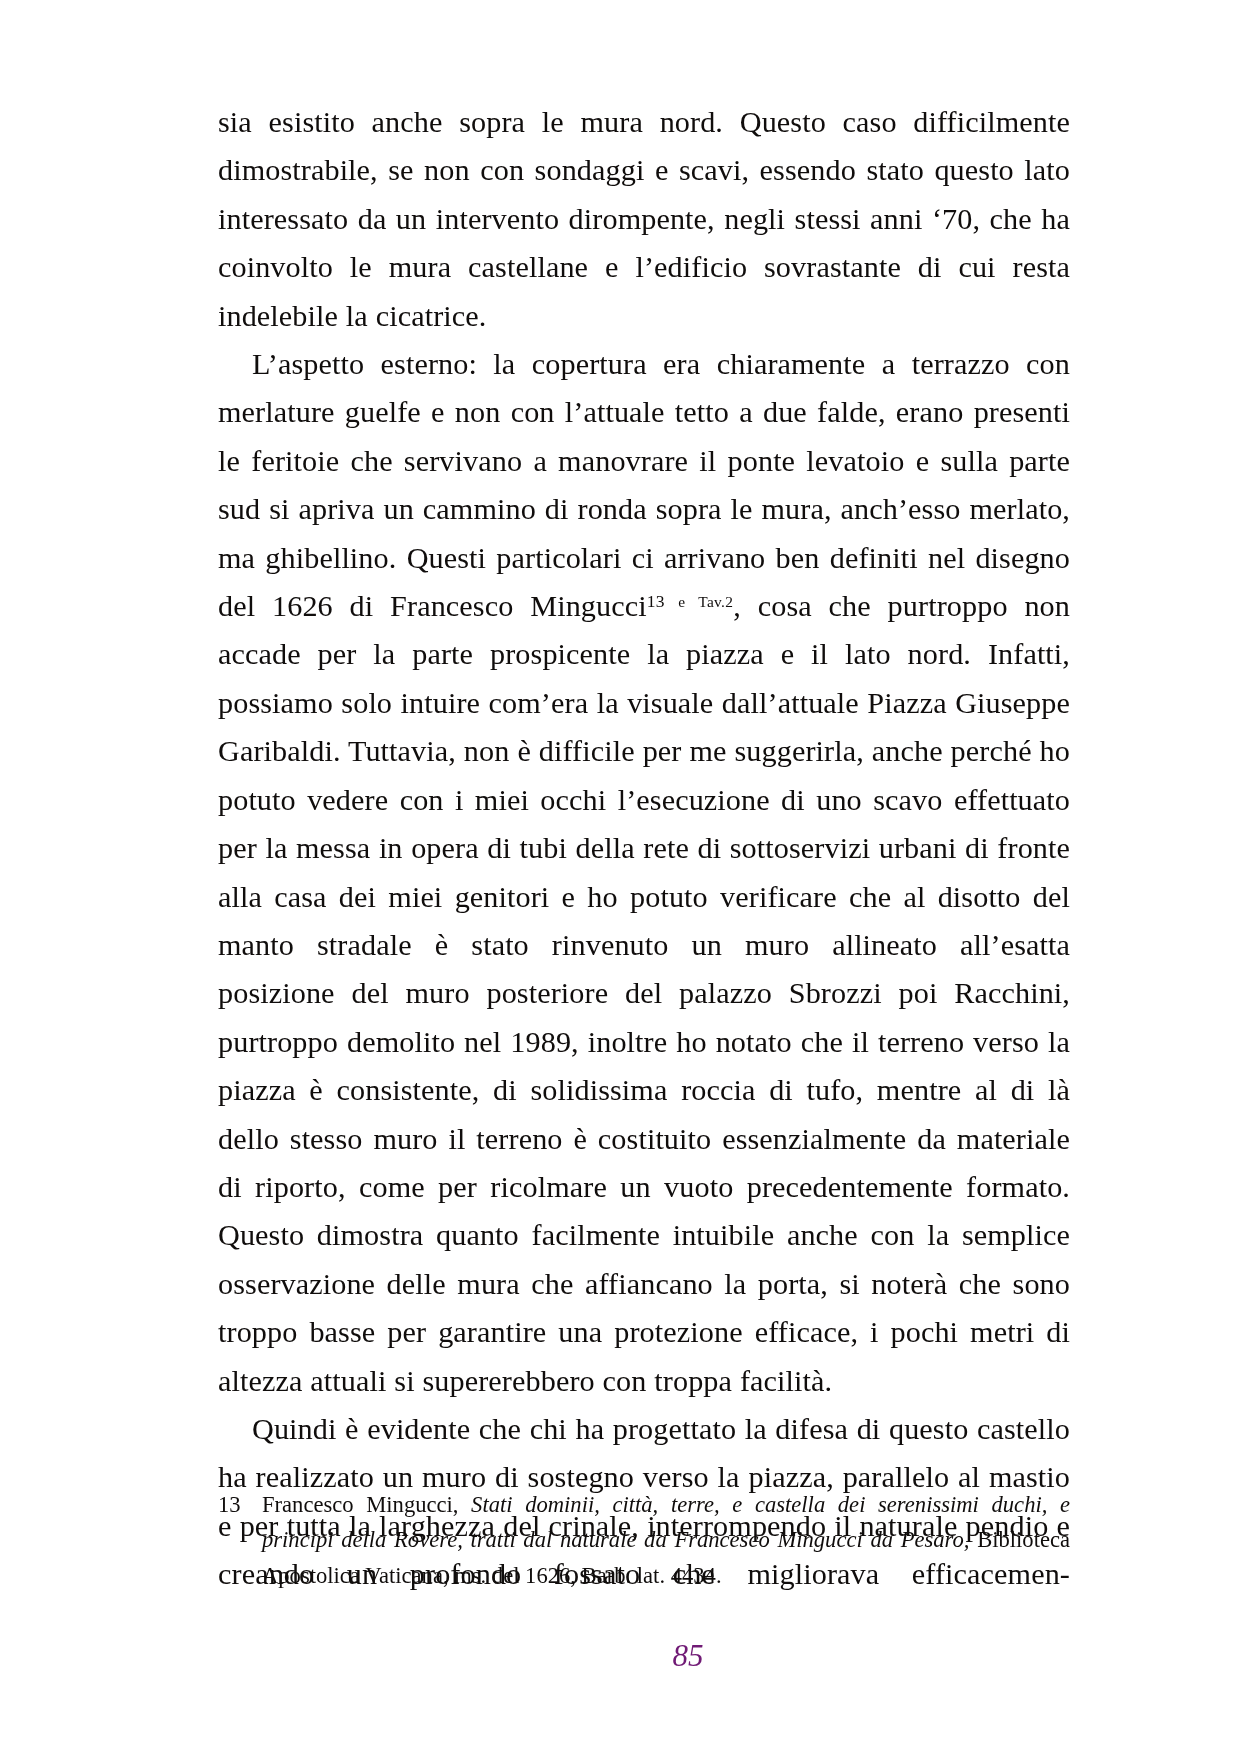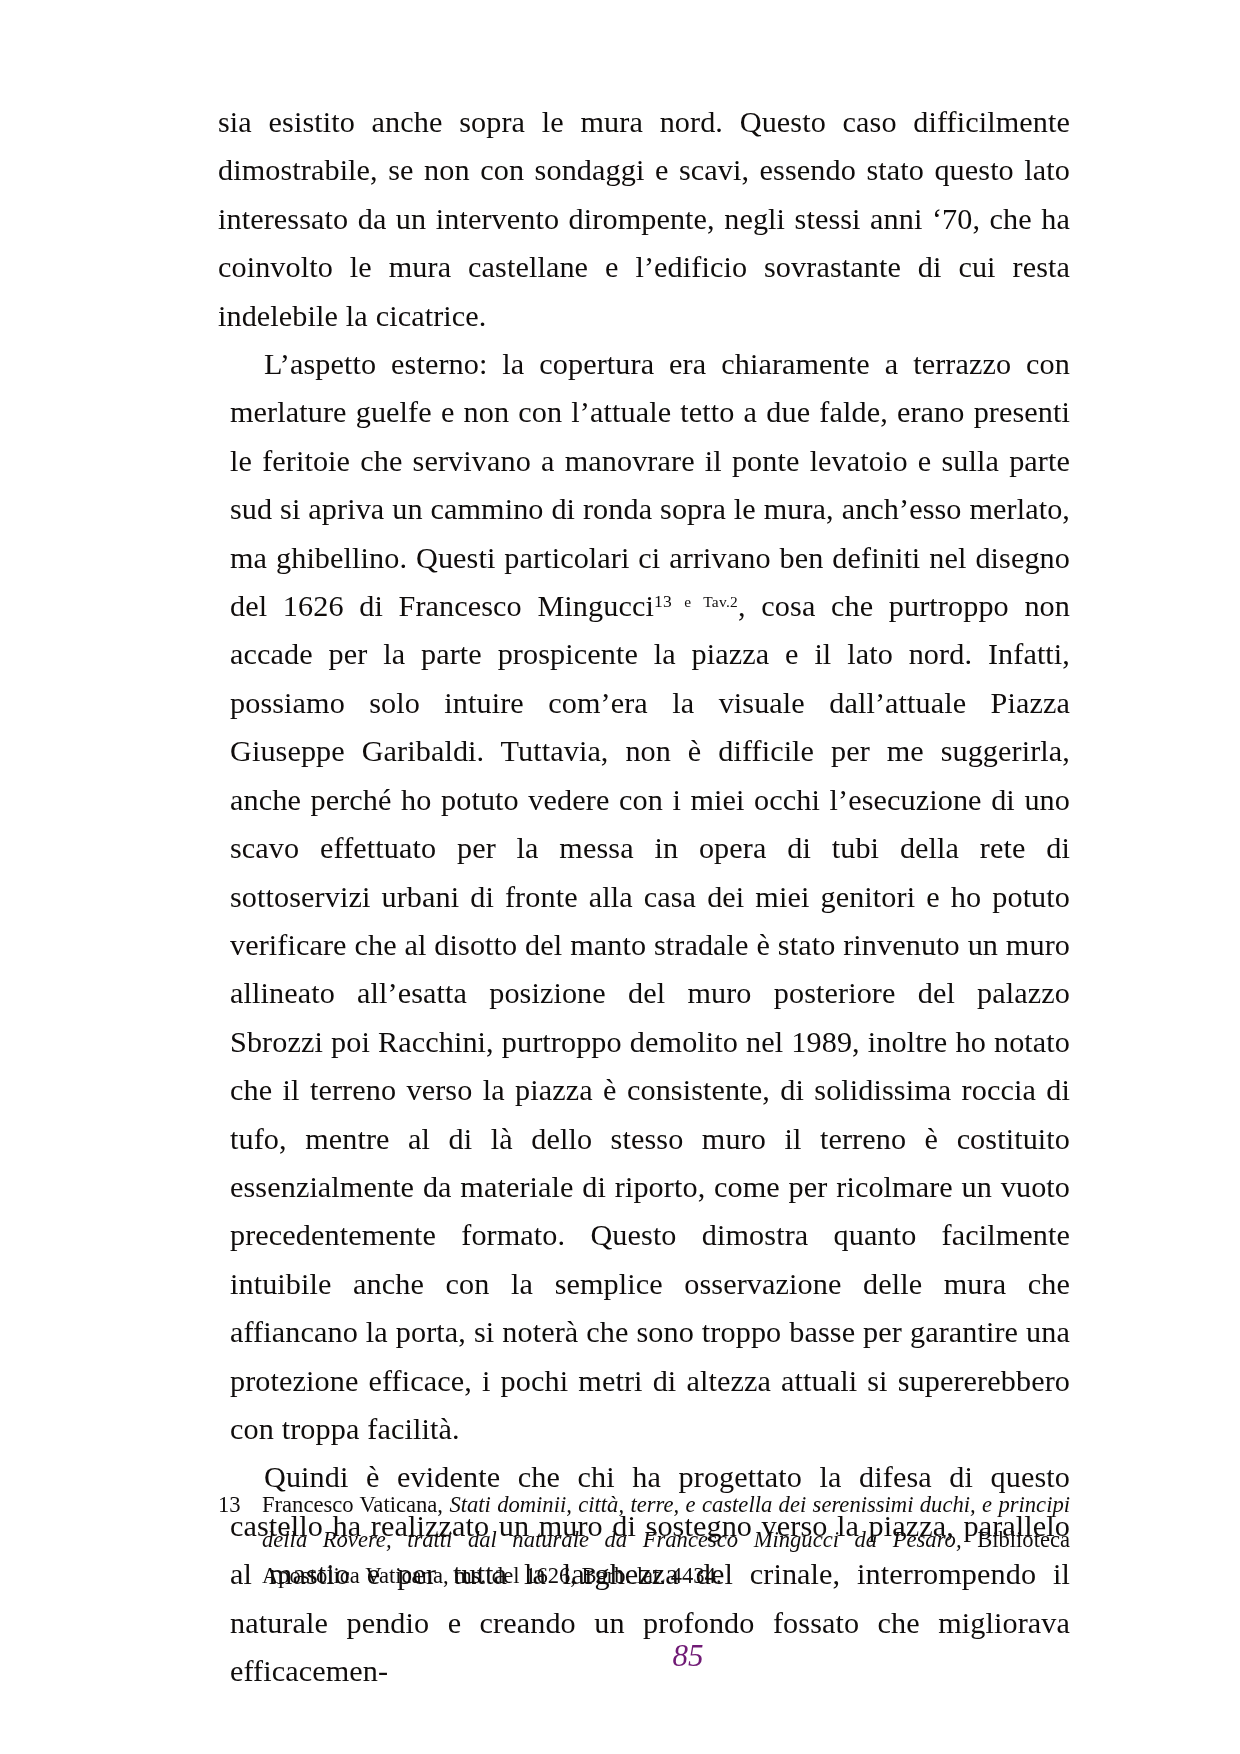--- a/index.html
+++ b/index.html
@@ -32,21 +32,20 @@
     text-align: justify;
     text-justify: inter-word;
     font-size: 30.2px;
     line-height: 48.4px;
     letter-spacing: 0.1px;
     word-spacing: 0.2px;
     -webkit-font-smoothing: antialiased;
   }
   .para + .para {
     margin-top: 0;
-    margin-left: 12px;
   }
   .para.indent {
     text-indent: 34px;
   }
   
   .para.justify-last {
     text-align-last: justify;
   }
 
   sup.fnref {
@@ -110,19 +109,19 @@
 
     <p class="para indent"><span>L’aspetto esterno: la copertura era chiaramente a terrazzo con merlature guelfe e non con l’attuale tetto a due falde, erano presenti le feritoie che servivano a manovrare il ponte levatoio e sulla parte sud si apriva un cammino di ronda sopra le mura, anch’esso merlato, ma ghibellino. Questi particolari ci arrivano ben definiti nel disegno del 1626 di Francesco Mingucci</span><sup class="fnref"><span>13</span><span class="small"> e Tav.2</span></sup><span>, cosa che purtroppo non accade per la parte prospicente la piazza e il lato nord. Infatti, possiamo solo intuire com’era la visuale dall’attuale Piazza Giuseppe Garibaldi. Tuttavia, non è difficile per me suggerirla, anche perché ho potuto vedere con i miei occhi l’esecuzione di uno scavo effettuato per la messa in opera di tubi della rete di sottoservizi urbani di fronte alla casa dei miei genitori e ho potuto verificare che al disotto del manto stradale è stato rinvenuto un muro allineato all’esatta posizione del muro posteriore del palazzo Sbrozzi poi Racchini, purtroppo demolito nel 1989, inoltre ho notato che il terreno verso la piazza è consistente, di solidissima roccia di tufo, mentre al di là dello stesso muro il terreno è costituito essenzialmente da materiale di riporto, come per ricolmare un vuoto precedentemente formato. Questo dimostra quanto facilmente intuibile anche con la semplice osservazione delle mura che affiancano la porta, si noterà che sono troppo basse per garantire una protezione efficace, i pochi metri di altezza attuali si supererebbero con troppa facilità.</span></p>
 
     <p class="para indent justify-last">Quindi è evidente che chi ha progettato la difesa di questo castello ha realizzato un muro di sostegno verso la piazza, parallelo al mastio e per tutta la larghezza del crinale, interrompendo il naturale pendio e creando un profondo fossato che migliorava efficacemen-</p>
 
   </div>
 
   <div class="footnote">
     <div class="fn-row">
       <span class="fn-num">13</span>
-      <span class="fn-body"><span>Francesco Vaticana, </span><i>Stati dominii, città, terre, e castella dei serenissimi duchi, e principi della Rovere, tratti dal naturale da Francesco Mingucci da Pesaro,</i><span> Biblioteca Apostolica Vaticana, ms. del 1626, Barb. lat. 4434.</span></span>
+      <span class="fn-body"><span>Francesco Mingucci, </span><i>Stati dominii, città, terre, e castella dei serenissimi duchi, e principi della Rovere, tratti dal naturale da Francesco Mingucci da Pesaro,</i><span> Biblioteca Apostolica Vaticana, ms. del 1626, Barb. lat. 4434.</span></span>
     </div>
   </div>
 
   <div class="folio">85</div>
 
 </div>
 
 </body></html>

